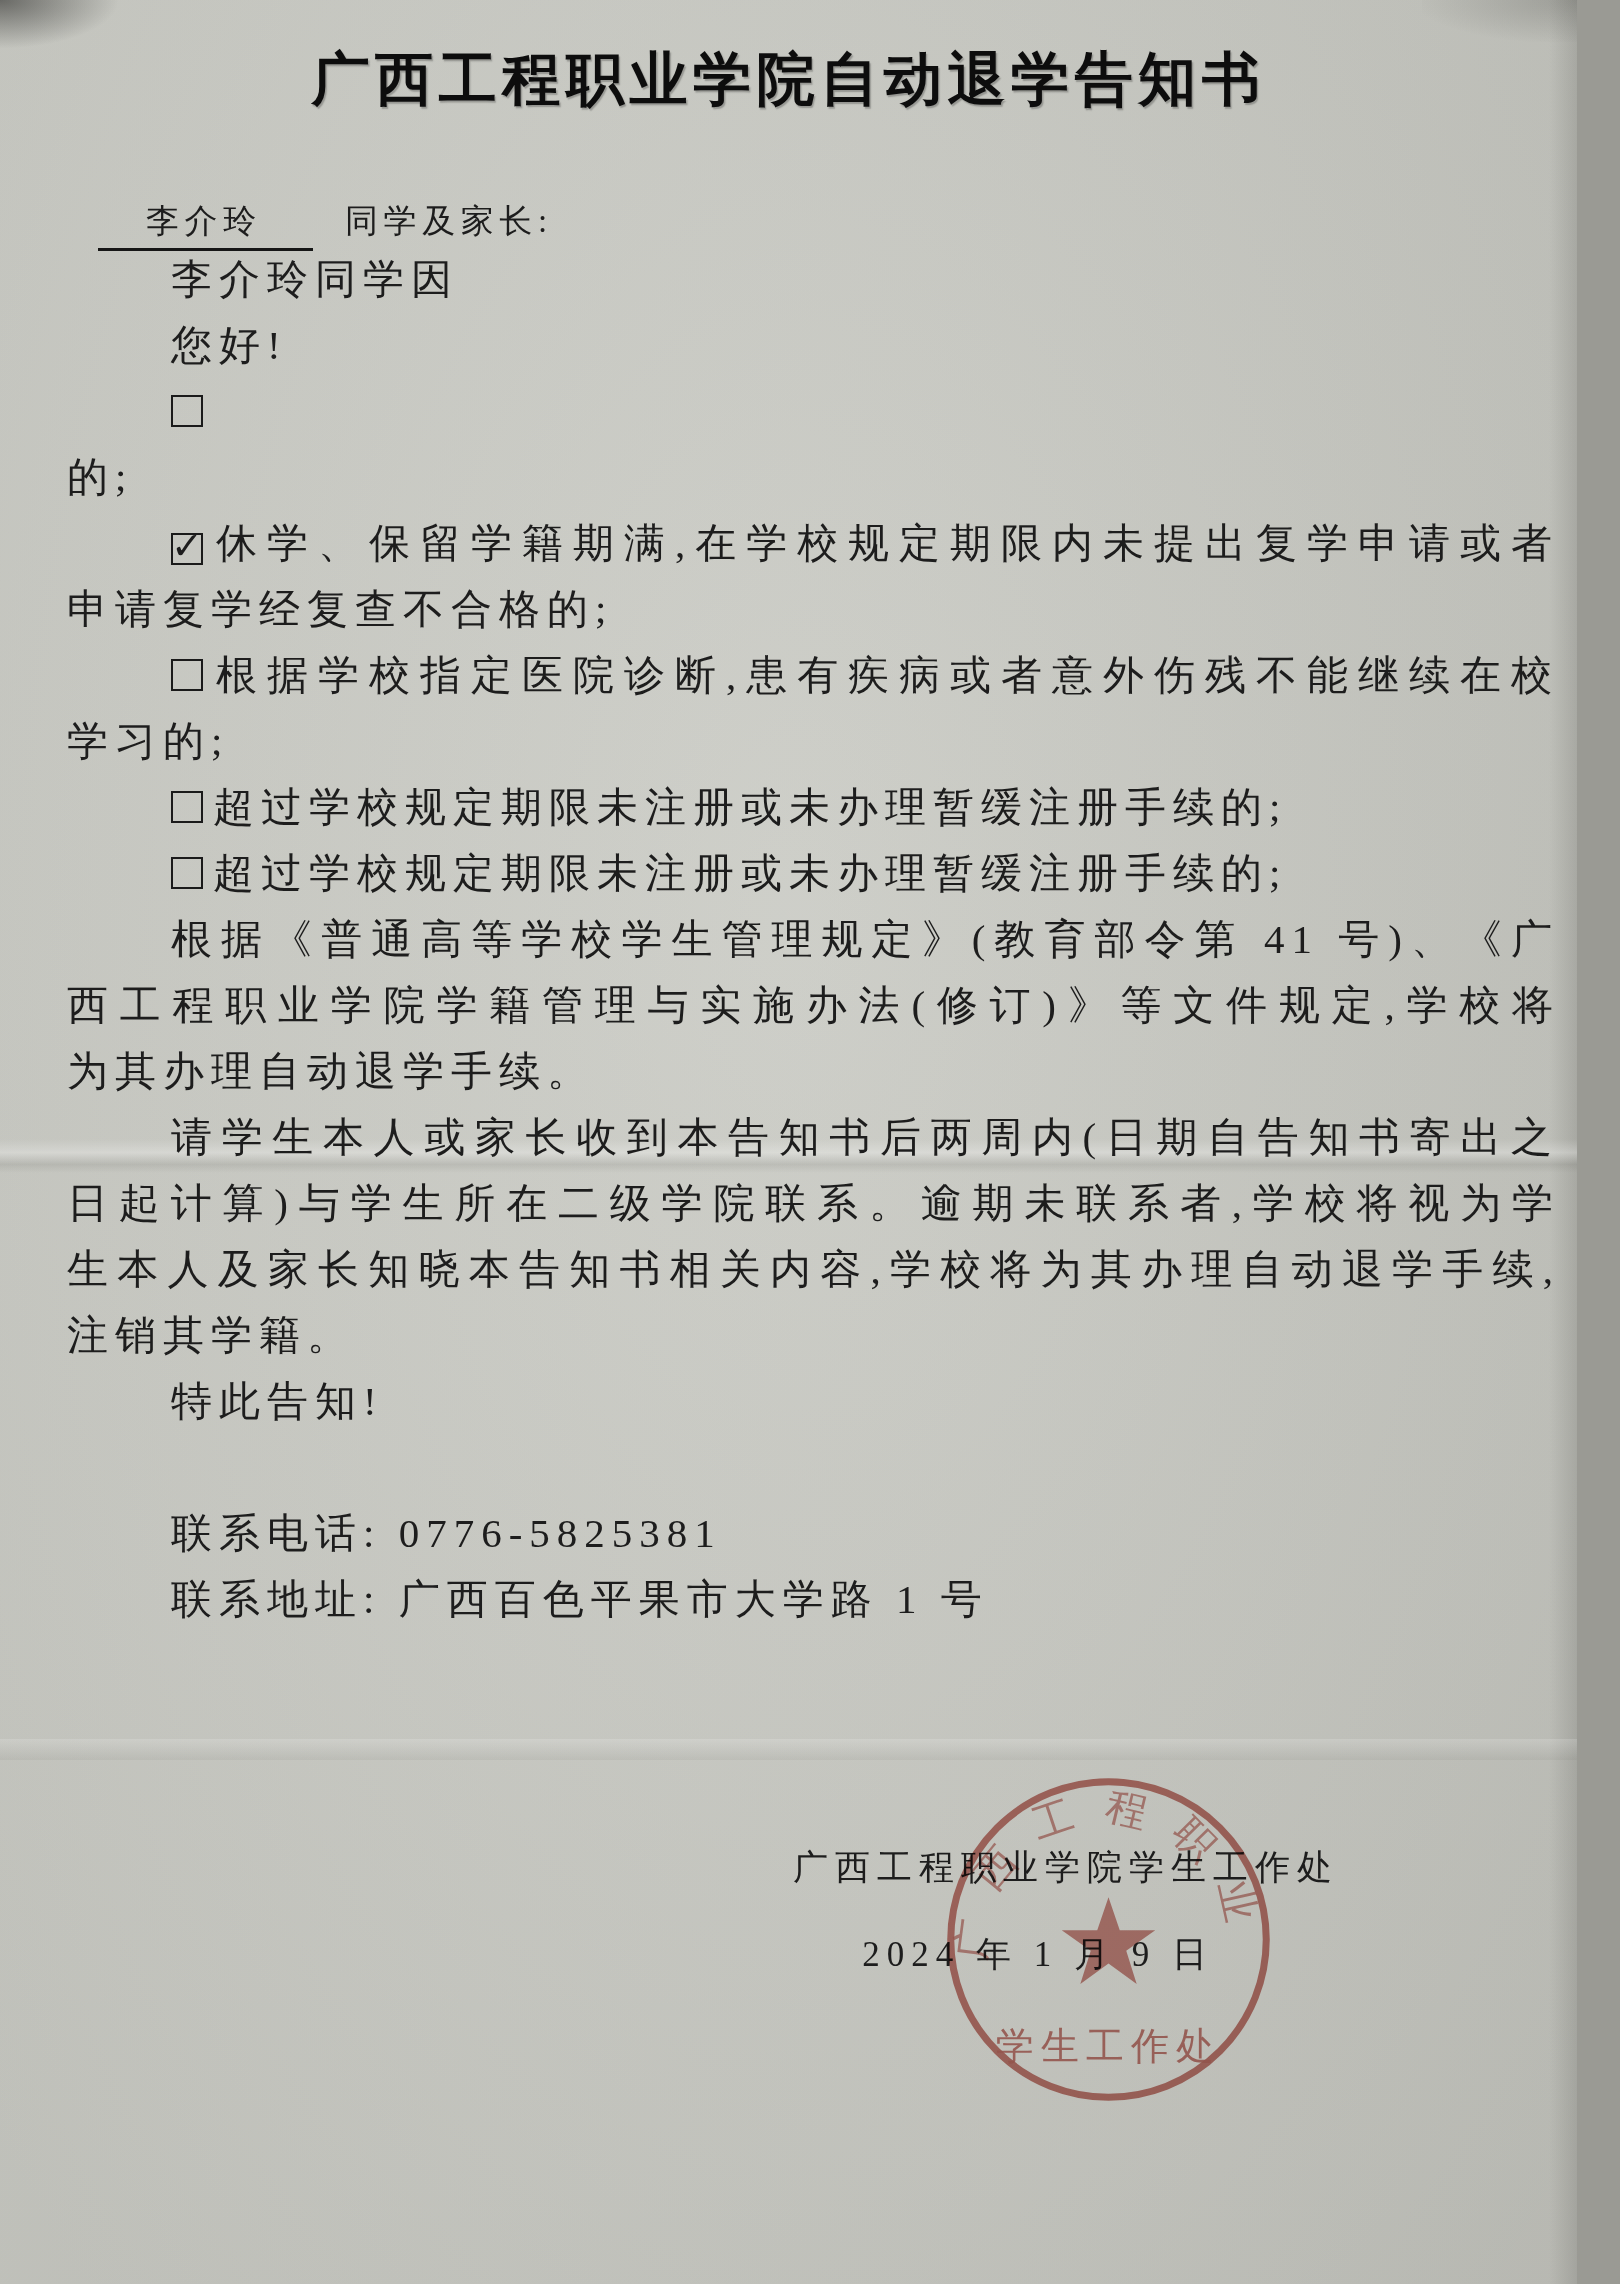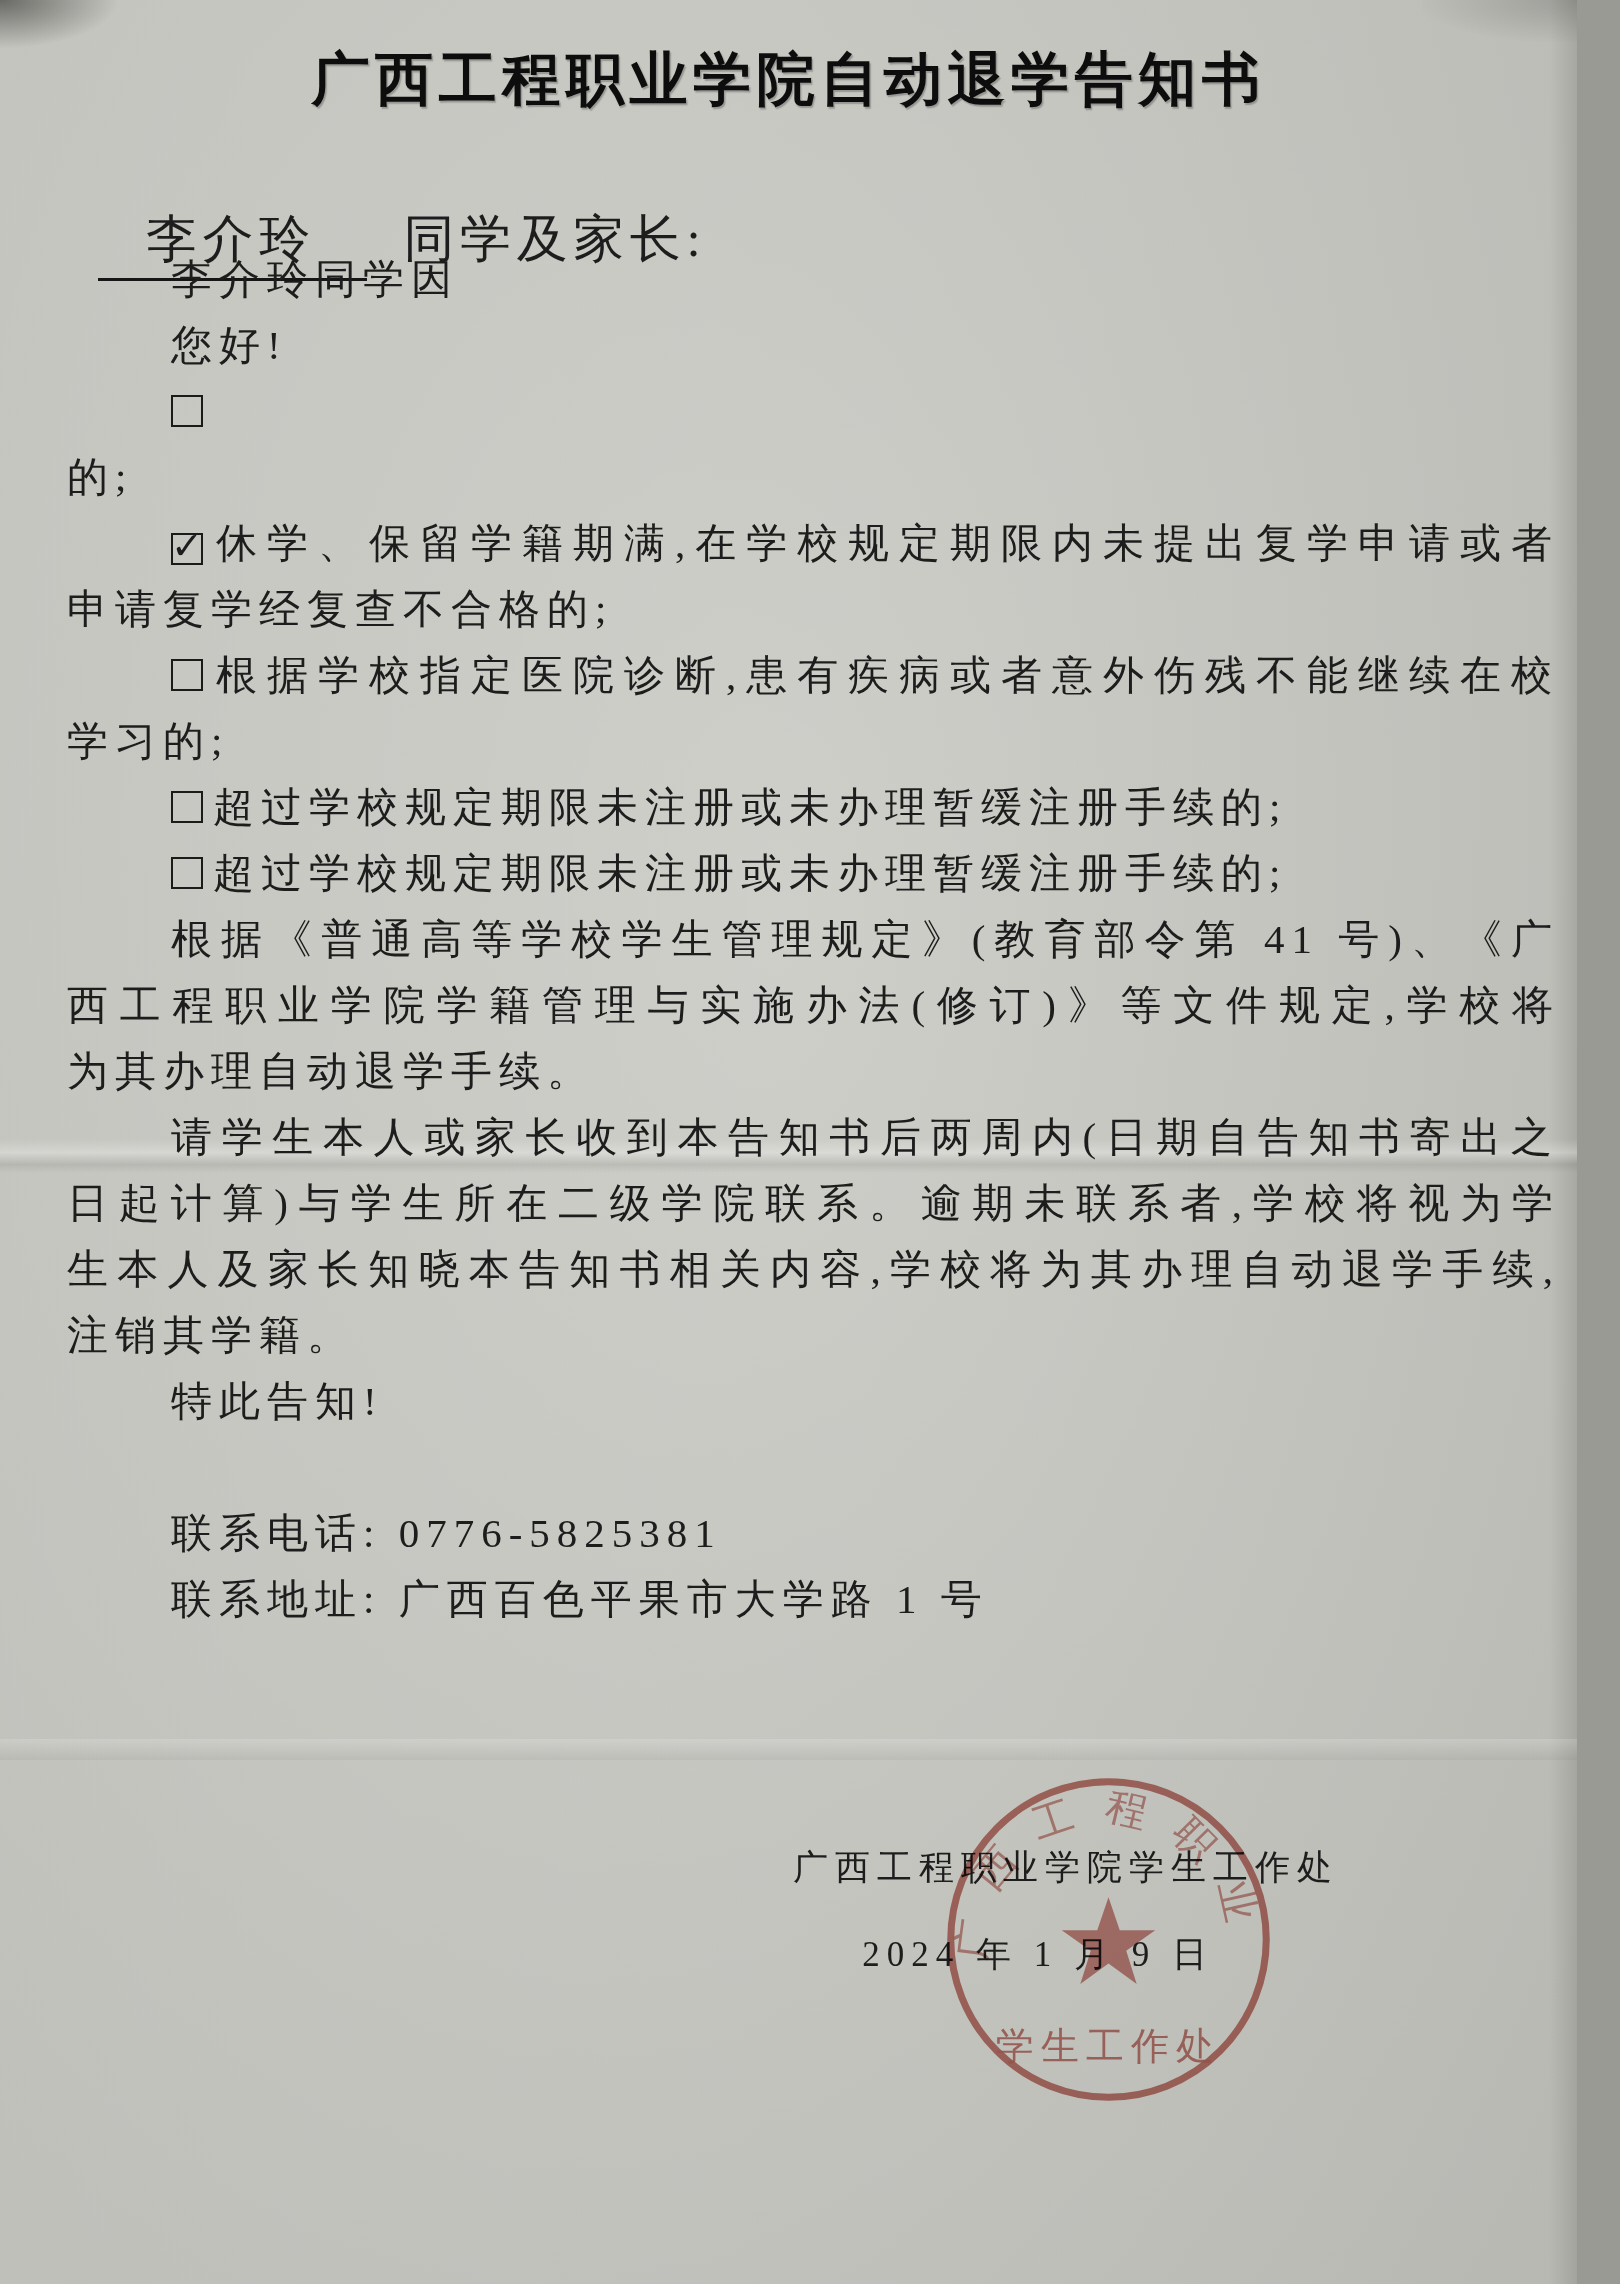--- a/index.html
+++ b/index.html
@@ -33,22 +33,22 @@
 
   .title{
     position:absolute;top:41px;left:0;width:100%;
     margin:0;text-align:center;
     font-size:58px;font-weight:bold;letter-spacing:5.6px;
     color:#0d0d0d;
     text-shadow:1.4px 2.1px 1.4px rgba(0,0,0,0.25);
   }
 
   .greeting{
-    position:absolute;top:205px;left:67px;
-    font-size:51px;letter-spacing:5.6px;white-space:nowrap;
+    position:absolute;top:199px;left:67px;
+    font-size:33px;letter-spacing:5.6px;white-space:nowrap;
   }
   .student-name{
     display:inline-block;
     margin-left:31px;
     padding:0 51px 4.2px 48px;
     border-bottom:3.5px solid #161616;
   }
   .greeting-suffix{margin-left:18.3px;}
 
   .body-lines{

